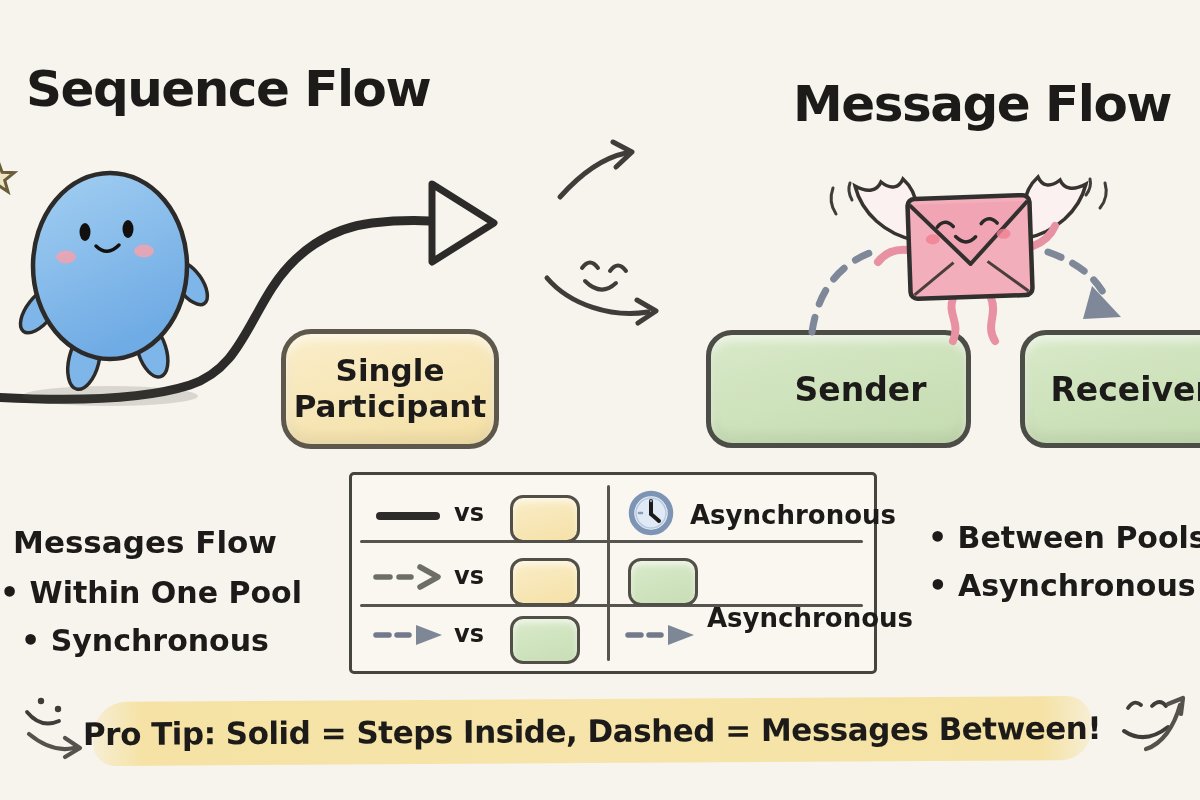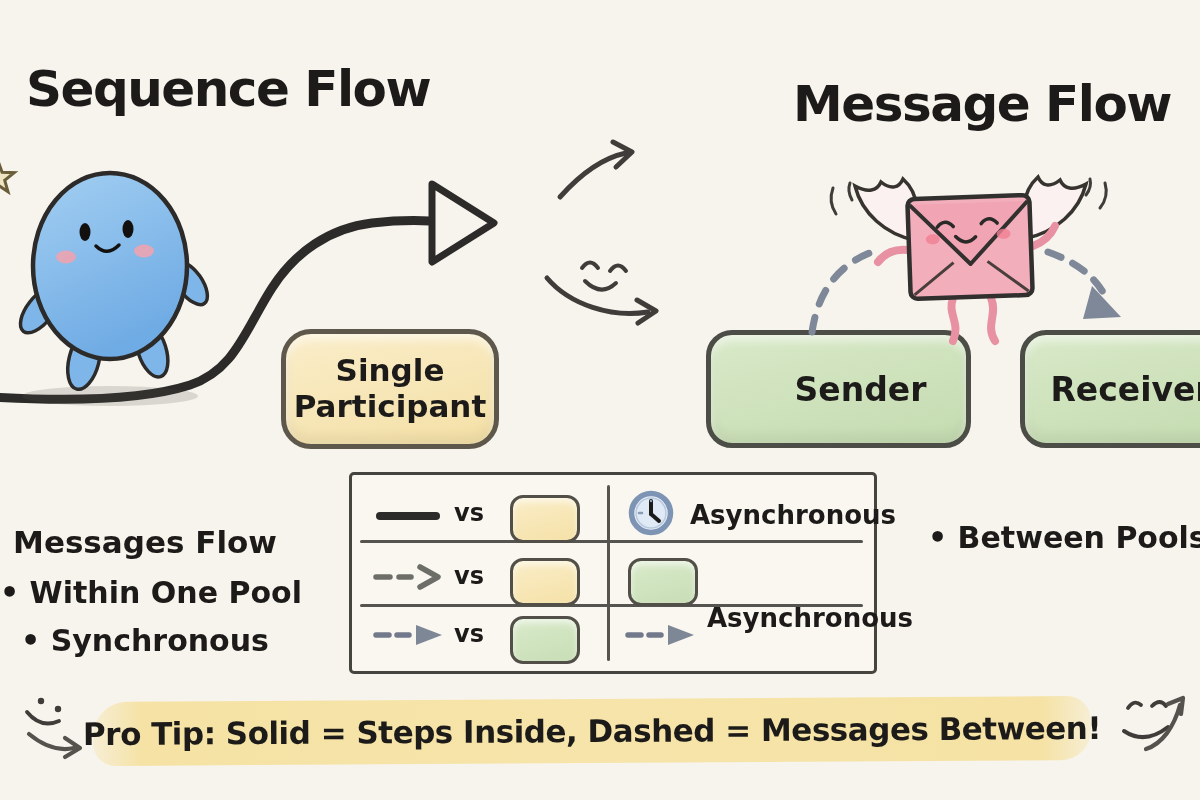--- a/index.html
+++ b/index.html
@@ -72,20 +72,21 @@
     <span>Receiver</span>
   </div>
 
   <div class="panel" id="panel-left">
     <div class="heading">Messages Flow</div>
     <div class="item">• Within One Pool</div>
     <div class="item">• Synchronous</div>
   </div>
   <div class="panel" id="panel-right">
     <div class="item">• Between Pools</div>
+    <div class="item">• Asynchronous</div>
   </div>
 
   <div class="cmp-table">
     <div class="vline"></div>
     <div class="hline h1"></div>
     <div class="hline h2"></div>
 
     <div class="solid-glyph"></div>
     <span class="vs" style="left:102px; top:24px;">vs</span>
     <div class="mini-box mini-yellow" style="left:158px; top:20px;"></div>

